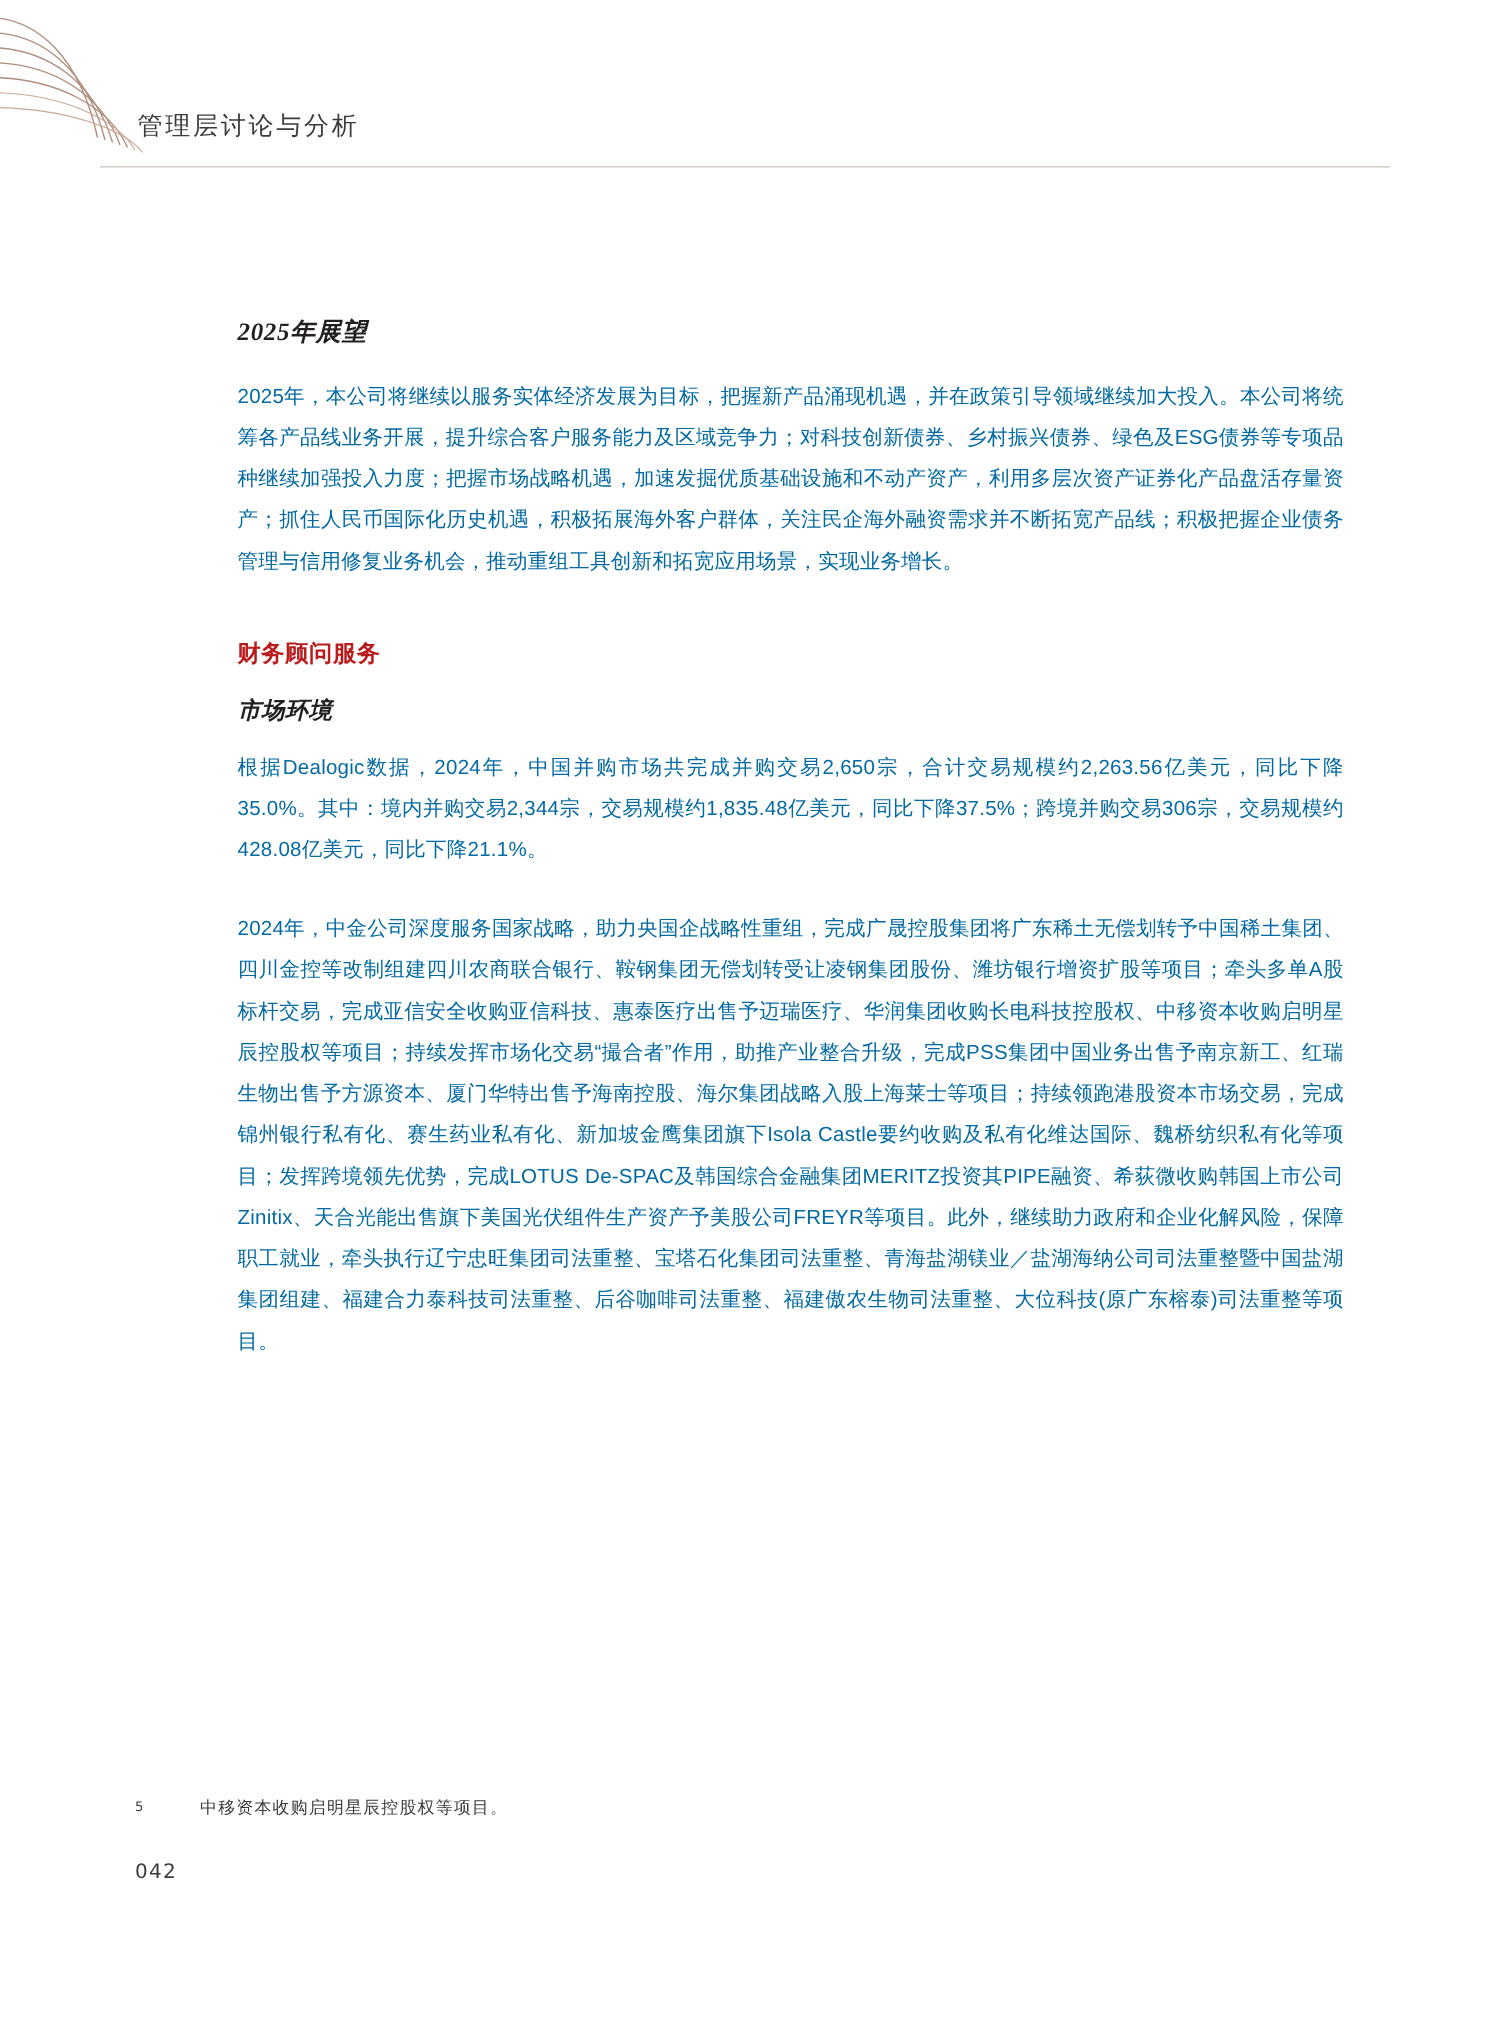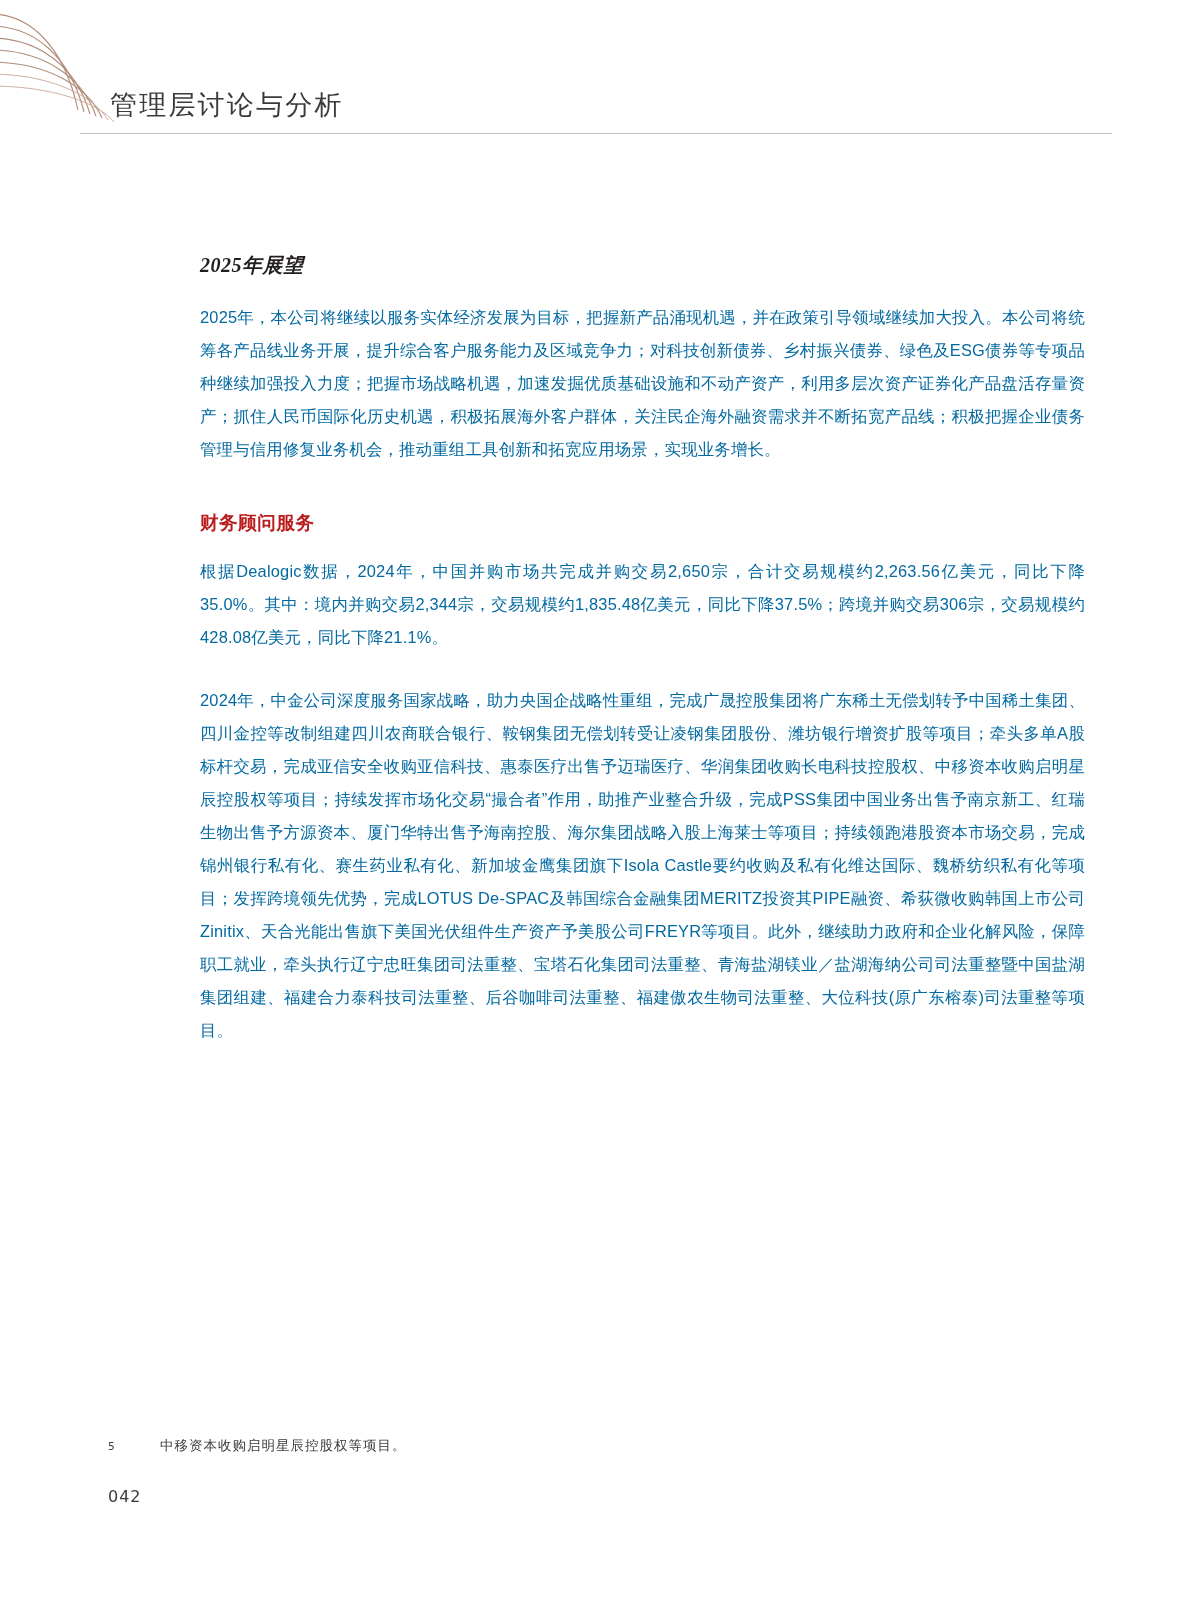--- a/index.html
+++ b/index.html
@@ -30,32 +30,32 @@
     left: 80px;
     top: 133px;
     width: 1032px;
     height: 1px;
     background: #c9c3bd;
   }
   .header-title {
     position: absolute;
     left: 110px;
     top: 87px;
-    font-size: 27px;
+    font-size: 20px;
     letter-spacing: 2.2px;
     color: #3b3b3d;
     font-family: "DejaVu Sans", sans-serif;
     font-weight: 500;
     text-align: center;
   }
 
   
   .content {
     position: absolute;
-    left: 200px;
+    left: 190px;
     top: 252px;
     width: 885px;
   }
 
   h2.sec-title-italic {
     font-family: "Liberation Serif", serif;
     font-style: italic;
     font-weight: 700;
     font-size: 20px;
     color: #231f20;
@@ -159,20 +159,21 @@
 <div class="header-rule"></div>
 <div class="header-title">管理层讨论与分析</div>
 
 <div class="content">
 
   <h2 class="sec-title-italic">2025年展望</h2>
   <p class="body">2025年，本公司将继续以服务实体经济发展为目标，把握新产品涌现机遇，并在政策引导领域继续加大投入。本公司将统筹各产品线业务开展，提升综合客户服务能力及区域竞争力；对科技创新债券、乡村振兴债券、绿色及ESG债券等专项品种继续加强投入力度；把握市场战略机遇，加速发掘优质基础设施和不动产资产，利用多层次资产证券化产品盘活存量资产；抓住人民币国际化历史机遇，积极拓展海外客户群体，关注民企海外融资需求并不断拓宽产品线；积极把握企业债务管理与信用修复业务机会，推动重组工具创新和拓宽应用场景，实现业务增长。</p>
 
   <h2 class="sec-title-red">财务顾问服务</h2>
 
+  <h3 class="sub-title">市场环境</h3>
   <p class="body">根据Dealogic数据，2024年，中国并购市场共完成并购交易2,650宗，合计交易规模约2,263.56亿美元，同比下降35.0%。其中：境内并购交易2,344宗，交易规模约1,835.48亿美元，同比下降37.5%；跨境并购交易306宗，交易规模约428.08亿美元，同比下降21.1%。</p>
 
 
 
   <p class="body gap-top">2024年，中金公司深度服务国家战略，助力央国企战略性重组，完成广晟控股集团将广东稀土无偿划转予中国稀土集团、四川金控等改制组建四川农商联合银行、鞍钢集团无偿划转受让凌钢集团股份、潍坊银行增资扩股等项目；牵头多单A股标杆交易，完成亚信安全收购亚信科技、惠泰医疗出售予迈瑞医疗、华润集团收购长电科技控股权、中移资本收购启明星辰控股权等项目；持续发挥市场化交易“撮合者”作用，助推产业整合升级，完成PSS集团中国业务出售予南京新工、红瑞生物出售予方源资本、厦门华特出售予海南控股、海尔集团战略入股上海莱士等项目；持续领跑港股资本市场交易，完成锦州银行私有化、赛生药业私有化、新加坡金鹰集团旗下Isola Castle要约收购及私有化维达国际、魏桥纺织私有化等项目；发挥跨境领先优势，完成LOTUS De-SPAC及韩国综合金融集团MERITZ投资其PIPE融资、希荻微收购韩国上市公司Zinitix、天合光能出售旗下美国光伏组件生产资产予美股公司FREYR等项目。此外，继续助力政府和企业化解风险，保障职工就业，牵头执行辽宁忠旺集团司法重整、宝塔石化集团司法重整、青海盐湖镁业／盐湖海纳公司司法重整暨中国盐湖集团组建、福建合力泰科技司法重整、后谷咖啡司法重整、福建傲农生物司法重整、大位科技(原广东榕泰)司法重整等项目。</p>
 
 </div>
 
 <div class="footnote">
   <div class="marker">5</div>

